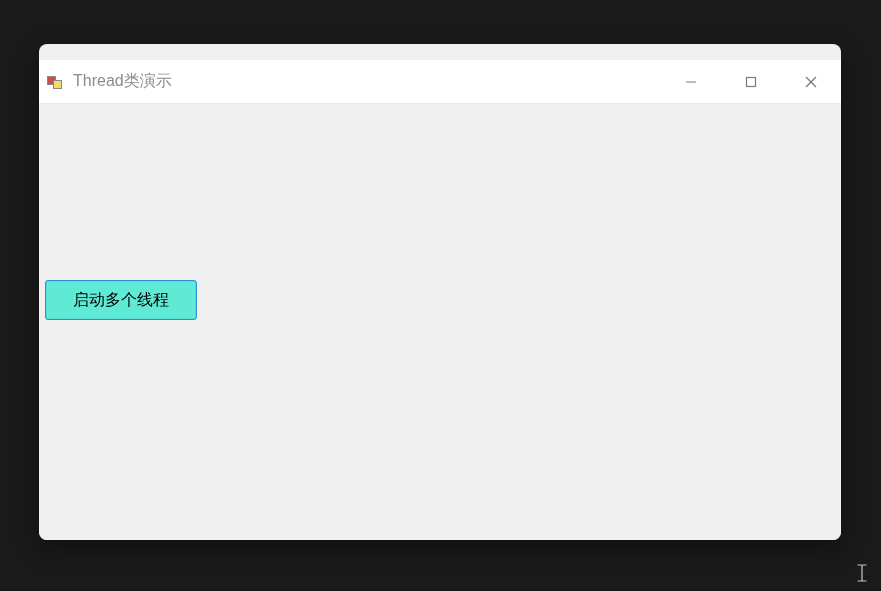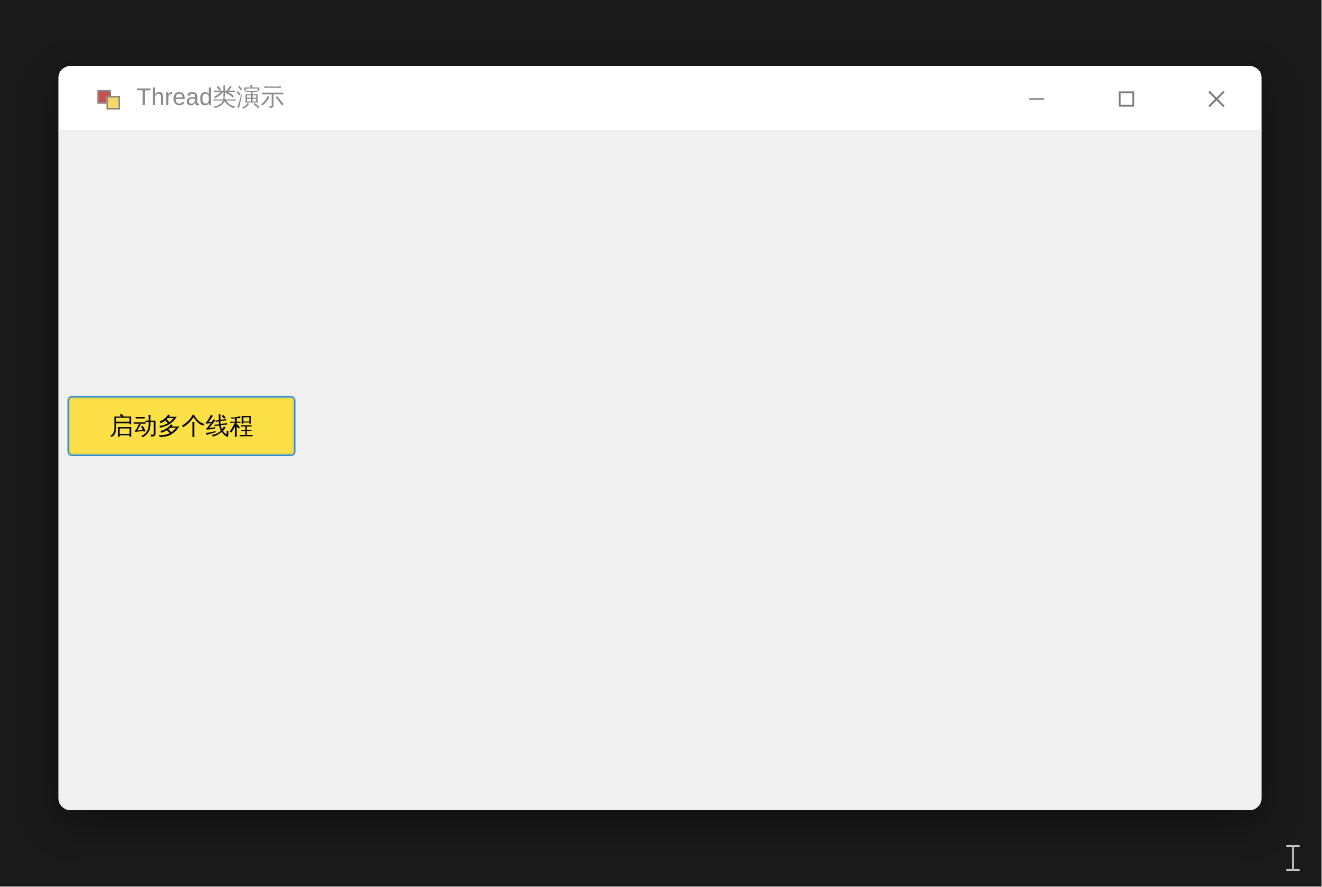--- a/index.html
+++ b/index.html
@@ -26,22 +26,23 @@
       box-shadow: 0 8px 24px rgba(0,0,0,0.4);
       display: flex;
       flex-direction: column;
       overflow: hidden;
     }
     .titlebar {
       height: 44px;
       background: #ffffff;
       display: flex;
       align-items: center;
-      padding-left: 26px;
+      padding-left: 8px;
       border-bottom: 1px solid #e8e8e8;
+      margin-top: 16px;
     }
     .app-icon {
       width: 16px;
       height: 16px;
       margin-right: 10px;
       position: relative;
       flex-shrink: 0;
     }
     .app-icon .sq1 {
       position: absolute;
@@ -86,21 +87,21 @@
       flex: 1;
       background: #f0f0f0;
       position: relative;
     }
     .start-button {
       position: absolute;
       left: 6px;
       top: 176px;
       width: 152px;
       height: 40px;
-      background: #fde047;
+      background: #5eead4;
       border: 1.5px solid #2d8fd6;
       border-radius: 3px;
       font-size: 16px;
       font-family: "SimSun", "Microsoft YaHei", sans-serif;
       color: #000;
       display: flex;
       align-items: center;
       justify-content: center;
       cursor: default;
       box-shadow: inset 0 0 0 1px rgba(45,143,214,0.15);

